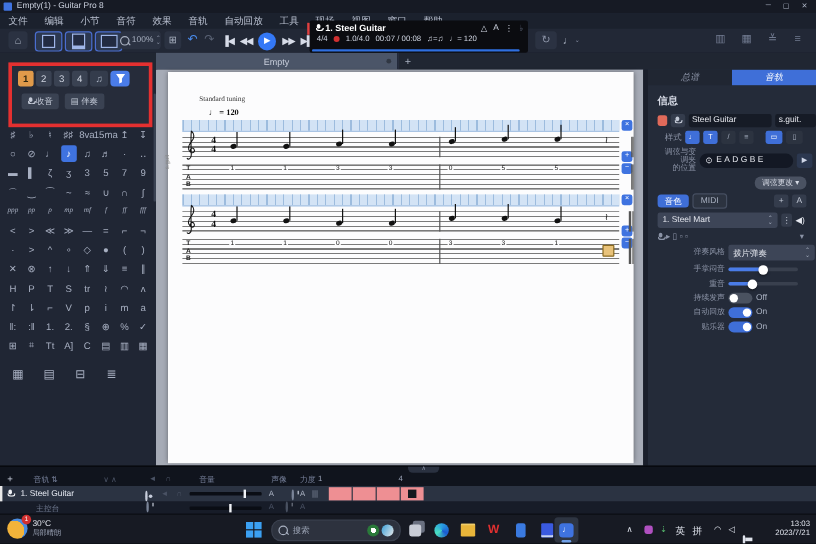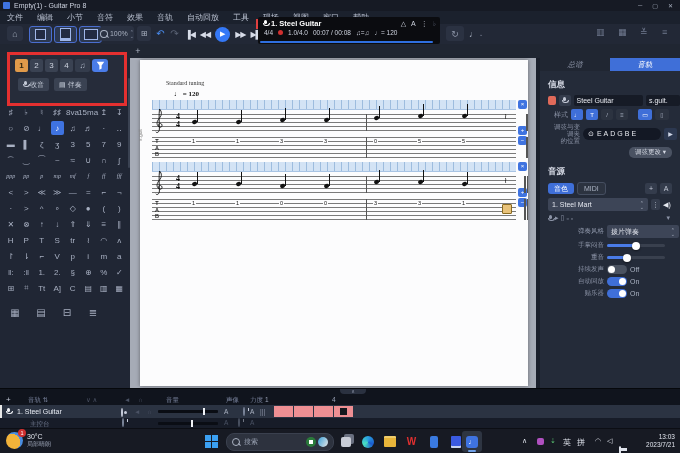--- a/index.html
+++ b/index.html
@@ -245,20 +245,24 @@
       <span>00:07 / 00:08</span>
       <span>♫=♫</span>
       <span>♩= 120</span>
     </div>
     <div class="prog"></div>
   </div>
 
   <div id="tabbar">
     <div id="tabspacer"></div>
 
+    <div class="doctab inactive">
+        <span>Empty</span>
+        <span class="dot"></span>
+      </div>
       <div id="tabadd">
         <span>+</span>
       </div>
   </div>
 
   <div id="sidebar">
     <div id="redbox">
       <div id="voicerow">
 
         <div class="vbtn sel">1</div>
@@ -540,21 +544,20 @@
       <span class="pill" style="width:68px;">
         <span>⊙</span>
         <span style="letter-spacing:2px;">EADGBE</span>
       </span>
       <span class="playbtn">▶</span>
     </div>
     <div class="row" style="justify-content:flex-end;margin-right:8px;">
       <span class="graybtn">调弦更改 ▾</span>
     </div>
 
-    <div class="sect">音源</div>
     <div class="row">
       <span class="tglbtn on">音色</span>
       <span class="tglbtn off">MIDI</span>
       <span style="margin-left:auto;margin-right:8px;display:flex;gap:3px;">
         <span class="minibtn">+</span>
         <span class="minibtn">A</span>
       </span>
     </div>
     <div class="row">
       <span class="drop" style="width:92px;">

